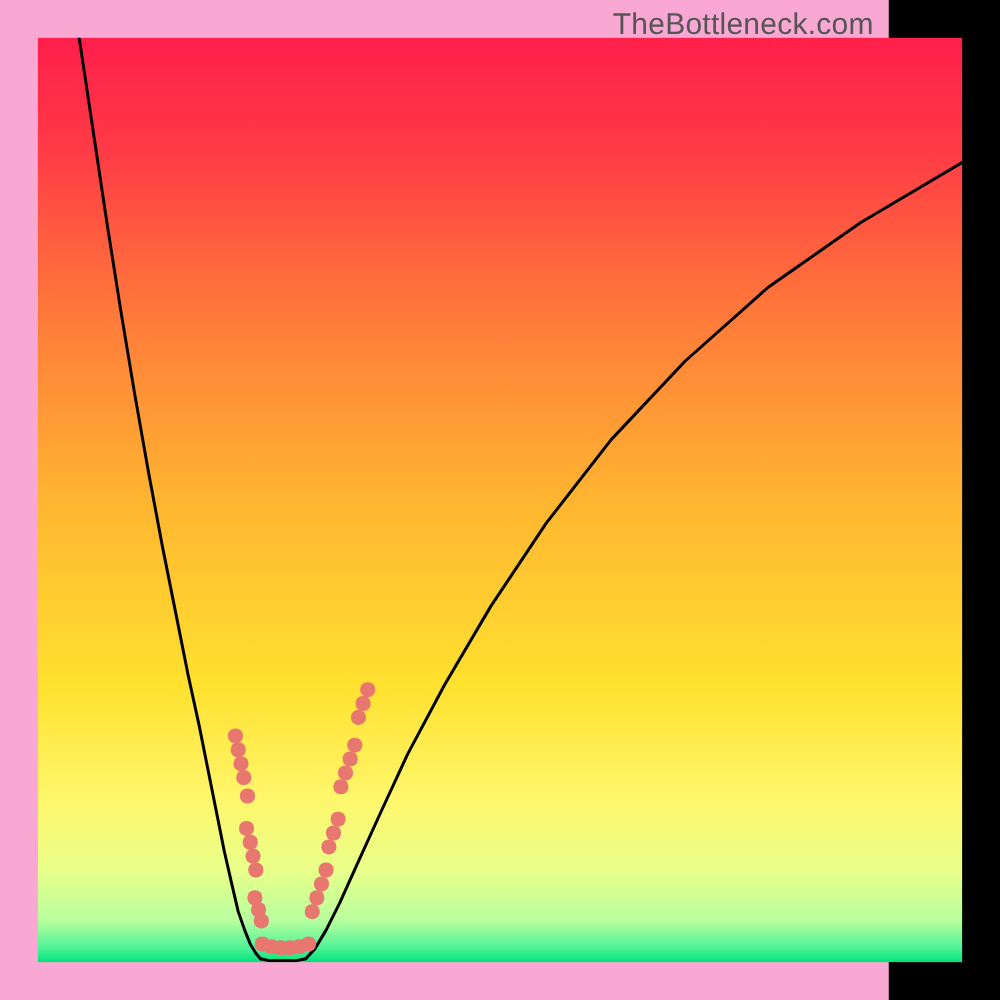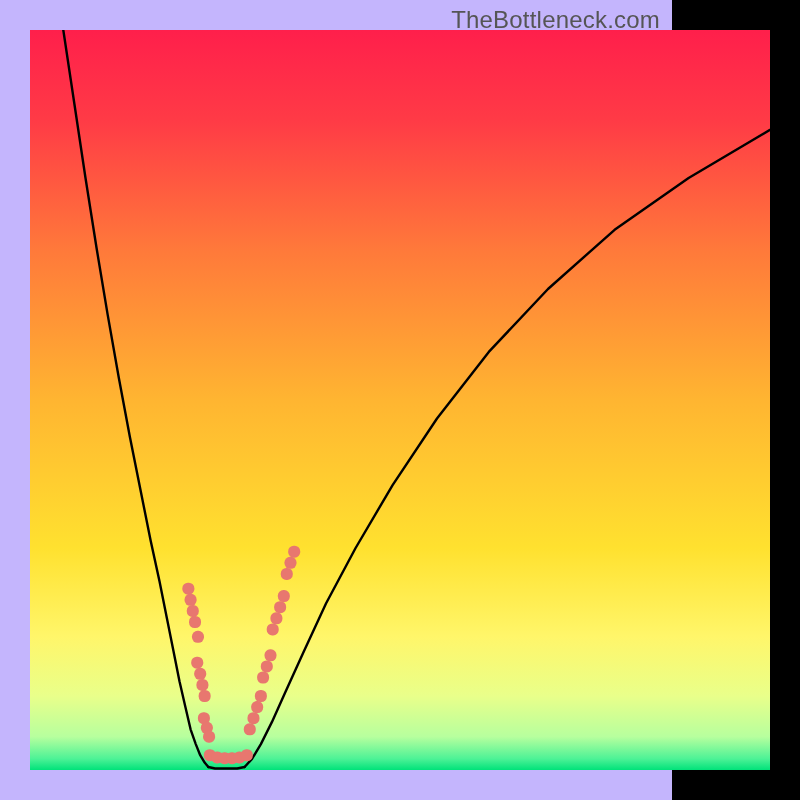--- a/index.html
+++ b/index.html
@@ -10,21 +10,22 @@
     overflow: hidden;
     background: #000;
     font-family: Arial, Helvetica, sans-serif;
   }
   .frame {
     position: absolute;
     left: 0;
     top: 0;
     width: 672px;
     height: 800px;
-    background: #c4b5fd;
+    background: #f9a8d4;
+    padding-left: 39px;
   }
   .plot-area {
     position: absolute;
     left: 30px;
     top: 30px;
     width: 740px;
     height: 740px;
     overflow: hidden;
   }
   .gradient {

